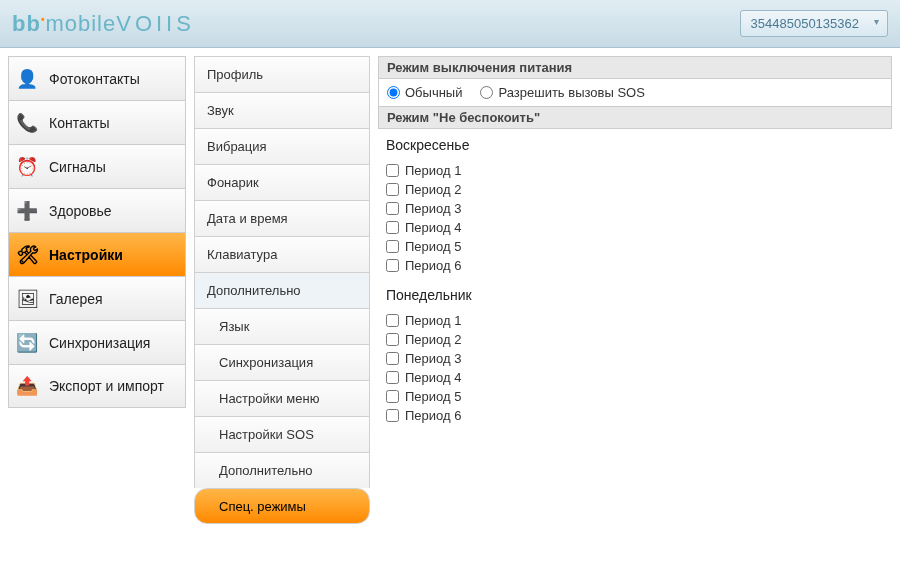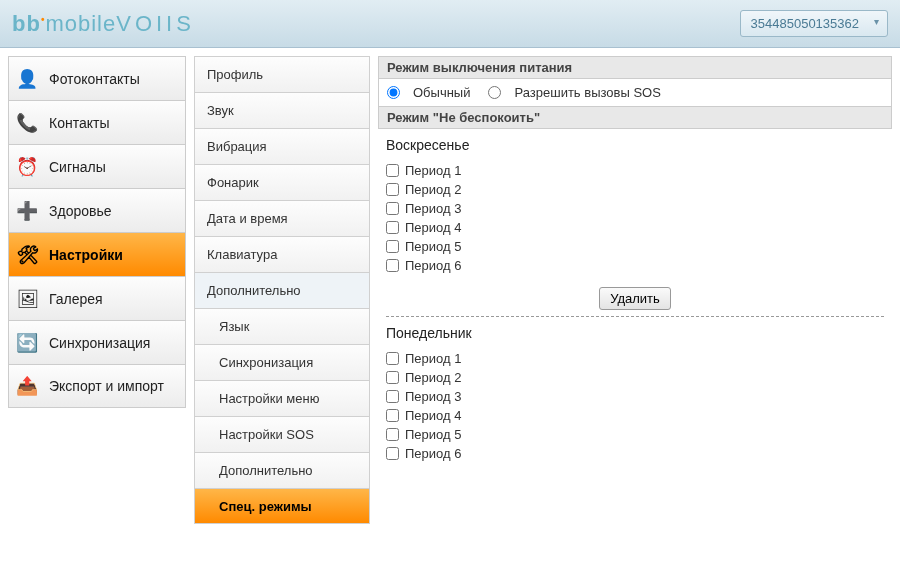--- a/index.html
+++ b/index.html
@@ -15,25 +15,25 @@
 .nav1 { width: 178px; }
 .nav1-item { display: flex; align-items: center; gap: 10px; height: 44px; padding: 0 8px; border: 1px solid #ccc; border-bottom: none; background: linear-gradient(#fdfdfd,#ececec); cursor: pointer; font-size: 14px; color: #222; }
 .nav1-item:last-child { border-bottom: 1px solid #ccc; }
 .nav1-item.active { background: linear-gradient(#ffb648,#ff8a00); font-weight: bold; color: #000; }
 .nav1-icon { width: 22px; height: 22px; display: flex; align-items: center; justify-content: center; font-size: 18px; }
 .nav2 { width: 176px; text-align: right; }
 .nav2-item { height: 36px; display: flex; align-items: center; padding: 0 12px; border: 1px solid #d0d0d0; border-bottom: none; background: linear-gradient(#fdfdfd,#f1f1f1); cursor: pointer; font-size: 13px; color: #333; }
 .nav2-item.sub { padding-left: 24px; }
 .nav2-item.expanded { background: #eef3f7; }
 .nav2-item:last-child { border-bottom: 1px solid #d0d0d0; }
-.nav2-item.active { background: linear-gradient(#ffb648,#ff8a00); font-weight: bold; color: #000; }
+.nav2-item.active { background: linear-gradient(#ffb648,#ff8a00); font-weight: normal; color: #000; border-radius: 13px; }
 .content { flex: 1; }
 .section-h { background: #e8e8e8; border: 1px solid #ccc; padding: 3px 8px; font-weight: bold; font-size: 13px; color: #444; }
 .radio-row { padding: 6px 8px; border: 1px solid #ccc; border-top: none; display: flex; gap: 18px; align-items: center; }
-.radio-row label { display: flex; align-items: center; gap: 13px; cursor: pointer; }
+.radio-row label { display: flex; align-items: center; gap: 5px; cursor: pointer; }
 .day-block { padding: 8px 8px 4px 8px; }
 .day-title { margin-bottom: 8px; font-size: 14px; color: #222; }
 .period-row { display: flex; align-items: center; gap: 6px; padding: 2px 0; color: #333; }
 .btn-row { text-align: center; padding: 8px 0 6px 0; border-bottom: 1px dashed #999; margin: 0 8px; }
 .btn { background: linear-gradient(#fafafa,#e4e4e4); border: 1px solid #999; border-radius: 3px; padding: 3px 10px; cursor: pointer; font-size: 13px; }
 </style>
 </head>
 <body>
 
 <div class="header">
@@ -128,21 +128,20 @@
           </div>
           <div class="period-row">
             <input type="checkbox" style="">
             <span>Период 5</span>
           </div>
           <div class="period-row">
             <input type="checkbox" style="">
             <span>Период 6</span>
           </div>
         </div>
-        <div class="btn-row"><button class="btn">Удалить</button></div>
         <div class="day-block">
           <div class="day-title">Понедельник</div>
           <div class="period-row">
             <input type="checkbox" style="">
             <span>Период 1</span>
           </div>
           <div class="period-row">
             <input type="checkbox" style="">
             <span>Период 2</span>
           </div>

